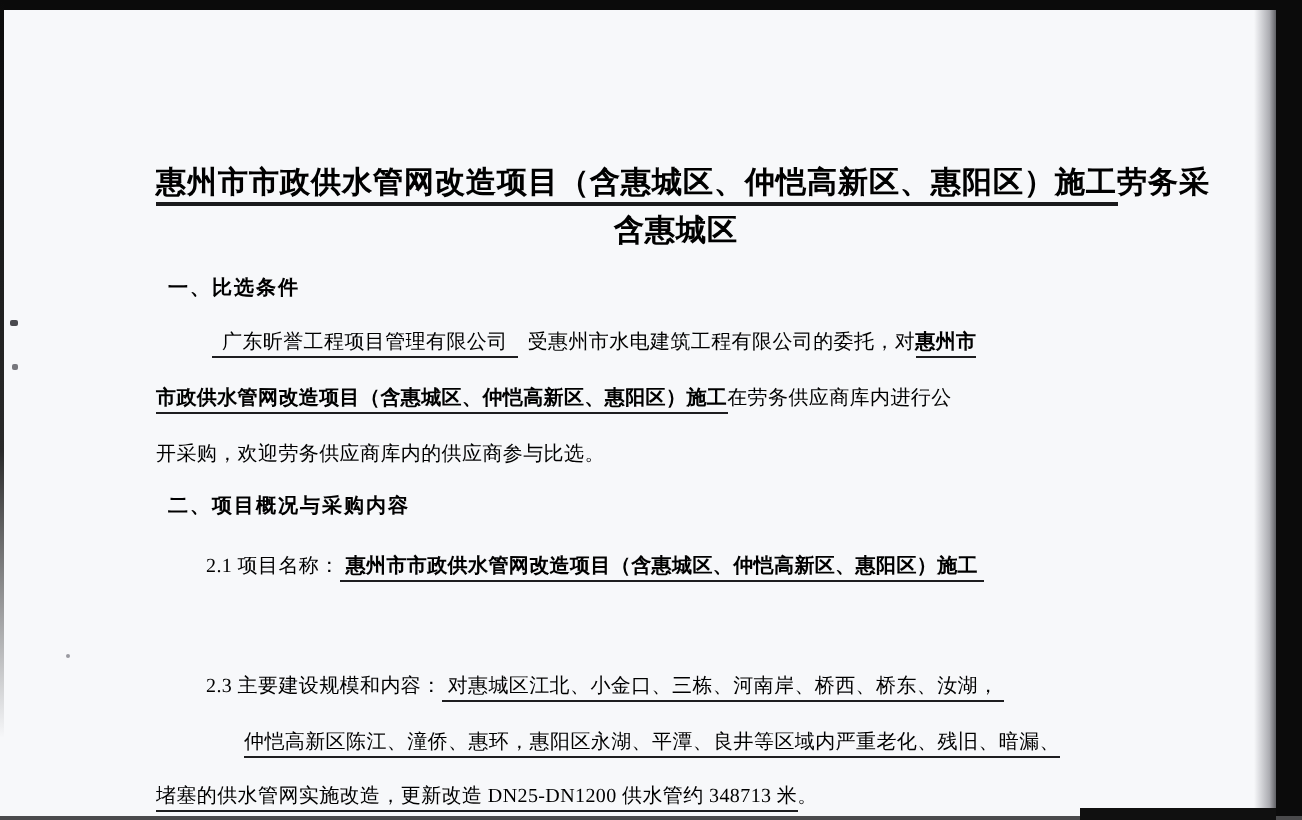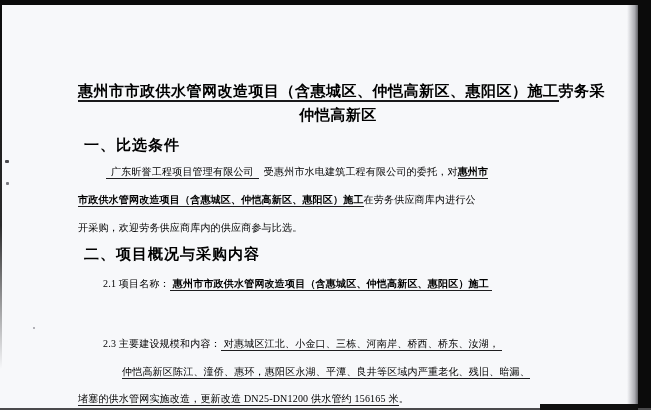--- a/index.html
+++ b/index.html
@@ -17,21 +17,21 @@
   .frame-corner{position:absolute;left:540px;top:404px;width:98px;height:6px;background:#101010;}
   .edge-shade{position:absolute;left:627px;top:5px;width:11px;height:403px;
     background:linear-gradient(to right,rgba(120,120,128,0) 0%,rgba(110,110,118,0.55) 70%,rgba(60,60,65,0.8) 100%);}
   .speck{position:absolute;border-radius:1px;}
   .speck1{left:5px;top:160px;width:4px;height:3px;background:#4a4a4e;}
   .speck2{left:6px;top:182px;width:3px;height:3px;background:#77777d;}
   .speck3{left:33px;top:327px;width:2px;height:2px;background:#9a9aa0;}
 
   
   .ln{position:absolute;white-space:nowrap;font-size:10px;line-height:18px;letter-spacing:0.2px;}
-  .hd{font-family:"Liberation Sans",sans-serif;font-weight:bold;font-size:15px;letter-spacing:1px;}
+  .hd{font-family:"Liberation Sans",sans-serif;font-weight:bold;font-size:10px;letter-spacing:1px;}
   .title-line{position:absolute;left:78px;width:520px;text-align:center;white-space:nowrap;
     font-family:"Liberation Sans",sans-serif;font-weight:bold;font-size:15px;letter-spacing:0.5px;}
   .b{font-weight:bold;}
   .u{border-bottom:1.5px solid #1e1e20;padding-bottom:1px;}
   .u-thick{border-bottom:2px solid #1a1a1c;padding-bottom:1px;}
   .pad-s{padding-left:3px;padding-right:3px;}
   .pad-m{padding-left:8px;padding-right:8px;}
   .company{padding-left:5px;padding-right:5px;margin-right:5px;}
 </style>
 </head>
@@ -46,21 +46,21 @@
   <div class="frame-bottom"></div>
   <div class="frame-corner"></div>
   <div class="speck speck1"></div>
   <div class="speck speck2"></div>
   <div class="speck speck3"></div>
 
   <div class="title-line" style="top:82px;">
     <span class="u-thick">惠州市市政供水管网改造项目（含惠城区、仲恺高新区、惠阳区）施工</span><span>劳务采</span>
   </div>
   <div class="title-line" style="top:106px;">
-    <span>仲恺高新区</span>
+    <span>含惠城区</span>
   </div>
 
   <div class="ln hd" style="left:84px;top:136px;">一、比选条件</div>
 
   <div class="ln" style="left:106px;top:163px;">
     <span class="u company">广东昕誉工程项目管理有限公司</span><span>受惠州市水电建筑工程有限公司的委托，对</span><span class="b u">惠州市</span>
   </div>
   <div class="ln" style="left:78px;top:191px;">
     <span class="b u">市政供水管网改造项目（含惠城区、仲恺高新区、惠阳区）施工</span><span>在劳务供应商库内进行公</span>
   </div>
@@ -75,16 +75,16 @@
   </div>
 
 
   <div class="ln" style="left:103px;top:335px;">
     <span>2.3 主要建设规模和内容：</span><span class="u pad-s">对惠城区江北、小金口、三栋、河南岸、桥西、桥东、汝湖，</span>
   </div>
   <div class="ln" style="left:78px;top:363px;margin-left:44px;">
     <span class="u">仲恺高新区陈江、潼侨、惠环，惠阳区永湖、平潭、良井等区域内严重老化、残旧、暗漏、</span>
   </div>
   <div class="ln" style="left:78px;top:390px;">
-    <span class="u">堵塞的供水管网实施改造，更新改造 DN25-DN1200 供水管约 156165 米</span><span>。</span>
+    <span class="u">堵塞的供水管网实施改造，更新改造 DN25-DN1200 供水管约 348713 米</span><span>。</span>
   </div>
 
 </div>
 
 </body></html>

